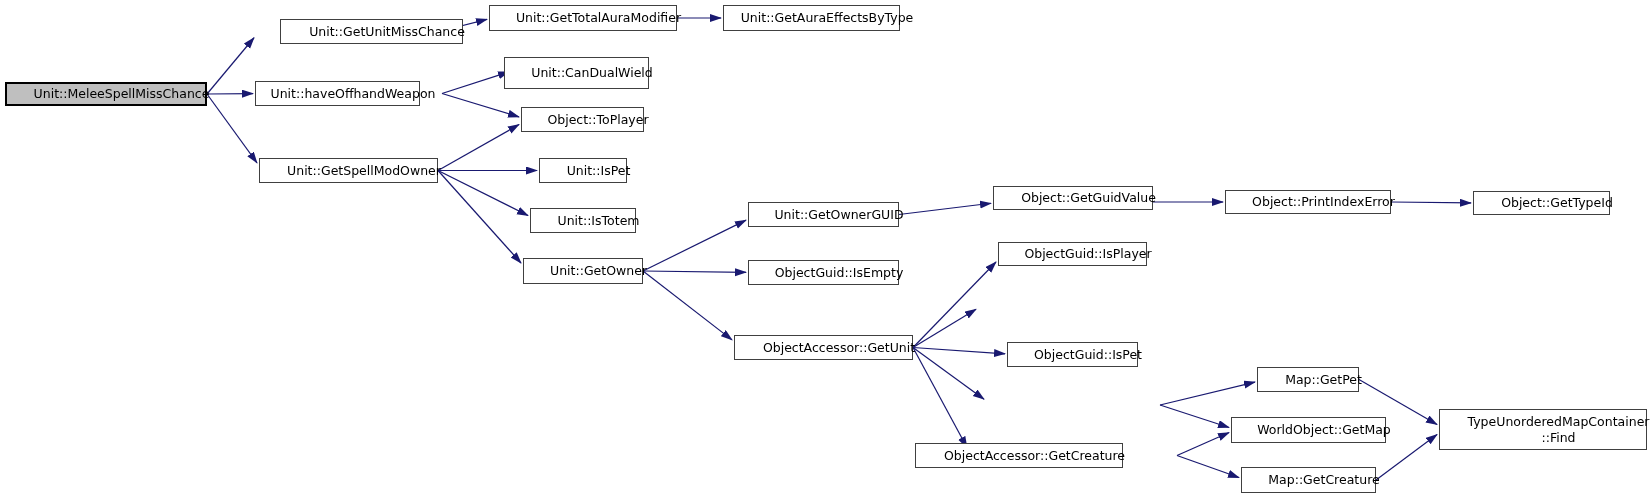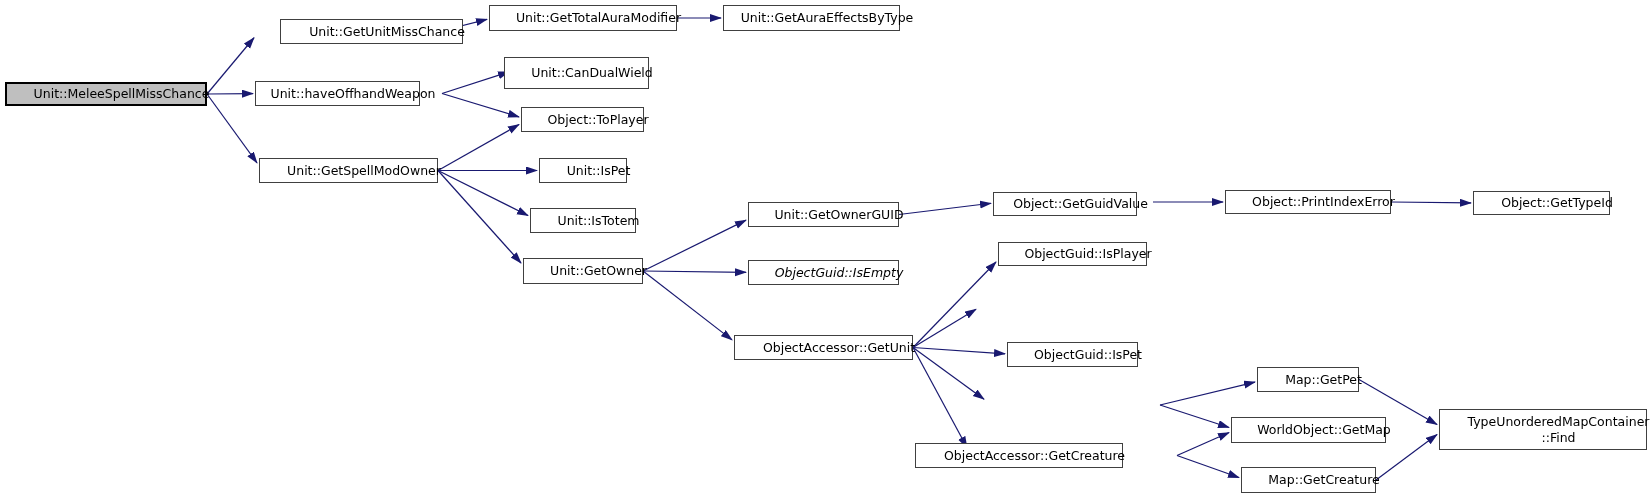--- a/index.html
+++ b/index.html
@@ -95,23 +95,23 @@
     <div class="node" style="left: 255px; top: 81px; width: 165px; height: 25px;">Unit::haveOffhandWeapon</div>
     <div class="node" style="left: 259px; top: 158px; width: 179px; height: 25px;">Unit::GetSpellModOwner</div>
     <div class="node" style="left: 489px; top: 5px; width: 188px; height: 26px;">Unit::GetTotalAuraModifier</div>
     <div class="node" style="left: 723px; top: 5px; width: 177px; height: 26px;">Unit::GetAuraEffectsByType</div>
     <div class="node" style="left: 504px; top: 57px; width: 145px; height: 32px;">Unit::CanDualWield</div>
     <div class="node" style="left: 521px; top: 107px; width: 123px; height: 25px;">Object::ToPlayer</div>
     <div class="node" style="left: 539px; top: 158px; width: 88px; height: 25px;">Unit::IsPet</div>
     <div class="node" style="left: 530px; top: 208px; width: 106px; height: 25px;">Unit::IsTotem</div>
     <div class="node" style="left: 523px; top: 258px; width: 120px; height: 26px;">Unit::GetOwner</div>
     <div class="node" style="left: 748px; top: 202px; width: 151px; height: 25px;">Unit::GetOwnerGUID</div>
-    <div class="node" style="left: 748px; top: 260px; width: 151px; height: 25px; font-style: italic;">ObjectGuid::IsEmpty</div>
+    <div class="node" style="left: 748px; top: 260px; width: 151px; height: 25px;">ObjectGuid::IsEmpty</div>
     <div class="node" style="left: 734px; top: 335px; width: 179px; height: 25px;">ObjectAccessor::GetUnit</div>
-    <div class="node" style="left: 993px; top: 192px; width: 144px; height: 24px;">Object::GetGuidValue</div>
+    <div class="node" style="left: 993px; top: 186px; width: 160px; height: 24px;">Object::GetGuidValue</div>
     <div class="node" style="left: 998px; top: 242px; width: 149px; height: 24px;">ObjectGuid::IsPlayer</div>
     <div class="node" style="left: 1007px; top: 342px; width: 131px; height: 25px;">ObjectGuid::IsPet</div>
     <div class="node" style="left: 915px; top: 443px; width: 208px; height: 25px;">ObjectAccessor::GetCreature</div>
     <div class="node" style="left: 1225px; top: 190px; width: 166px; height: 24px;">Object::PrintIndexError</div>
     <div class="node" style="left: 1473px; top: 191px; width: 137px; height: 24px;">Object::GetTypeId</div>
     <div class="node" style="left: 1257px; top: 367px; width: 102px; height: 25px;">Map::GetPet</div>
     <div class="node" style="left: 1231px; top: 417px; width: 155px; height: 26px;">WorldObject::GetMap</div>
     <div class="node" style="left: 1241px; top: 467px; width: 135px; height: 26px;">Map::GetCreature</div>
     <div class="node" style="left: 1439px; top: 409px; width: 208px; height: 41px;">TypeUnorderedMapContainer
 ::Find</div>

